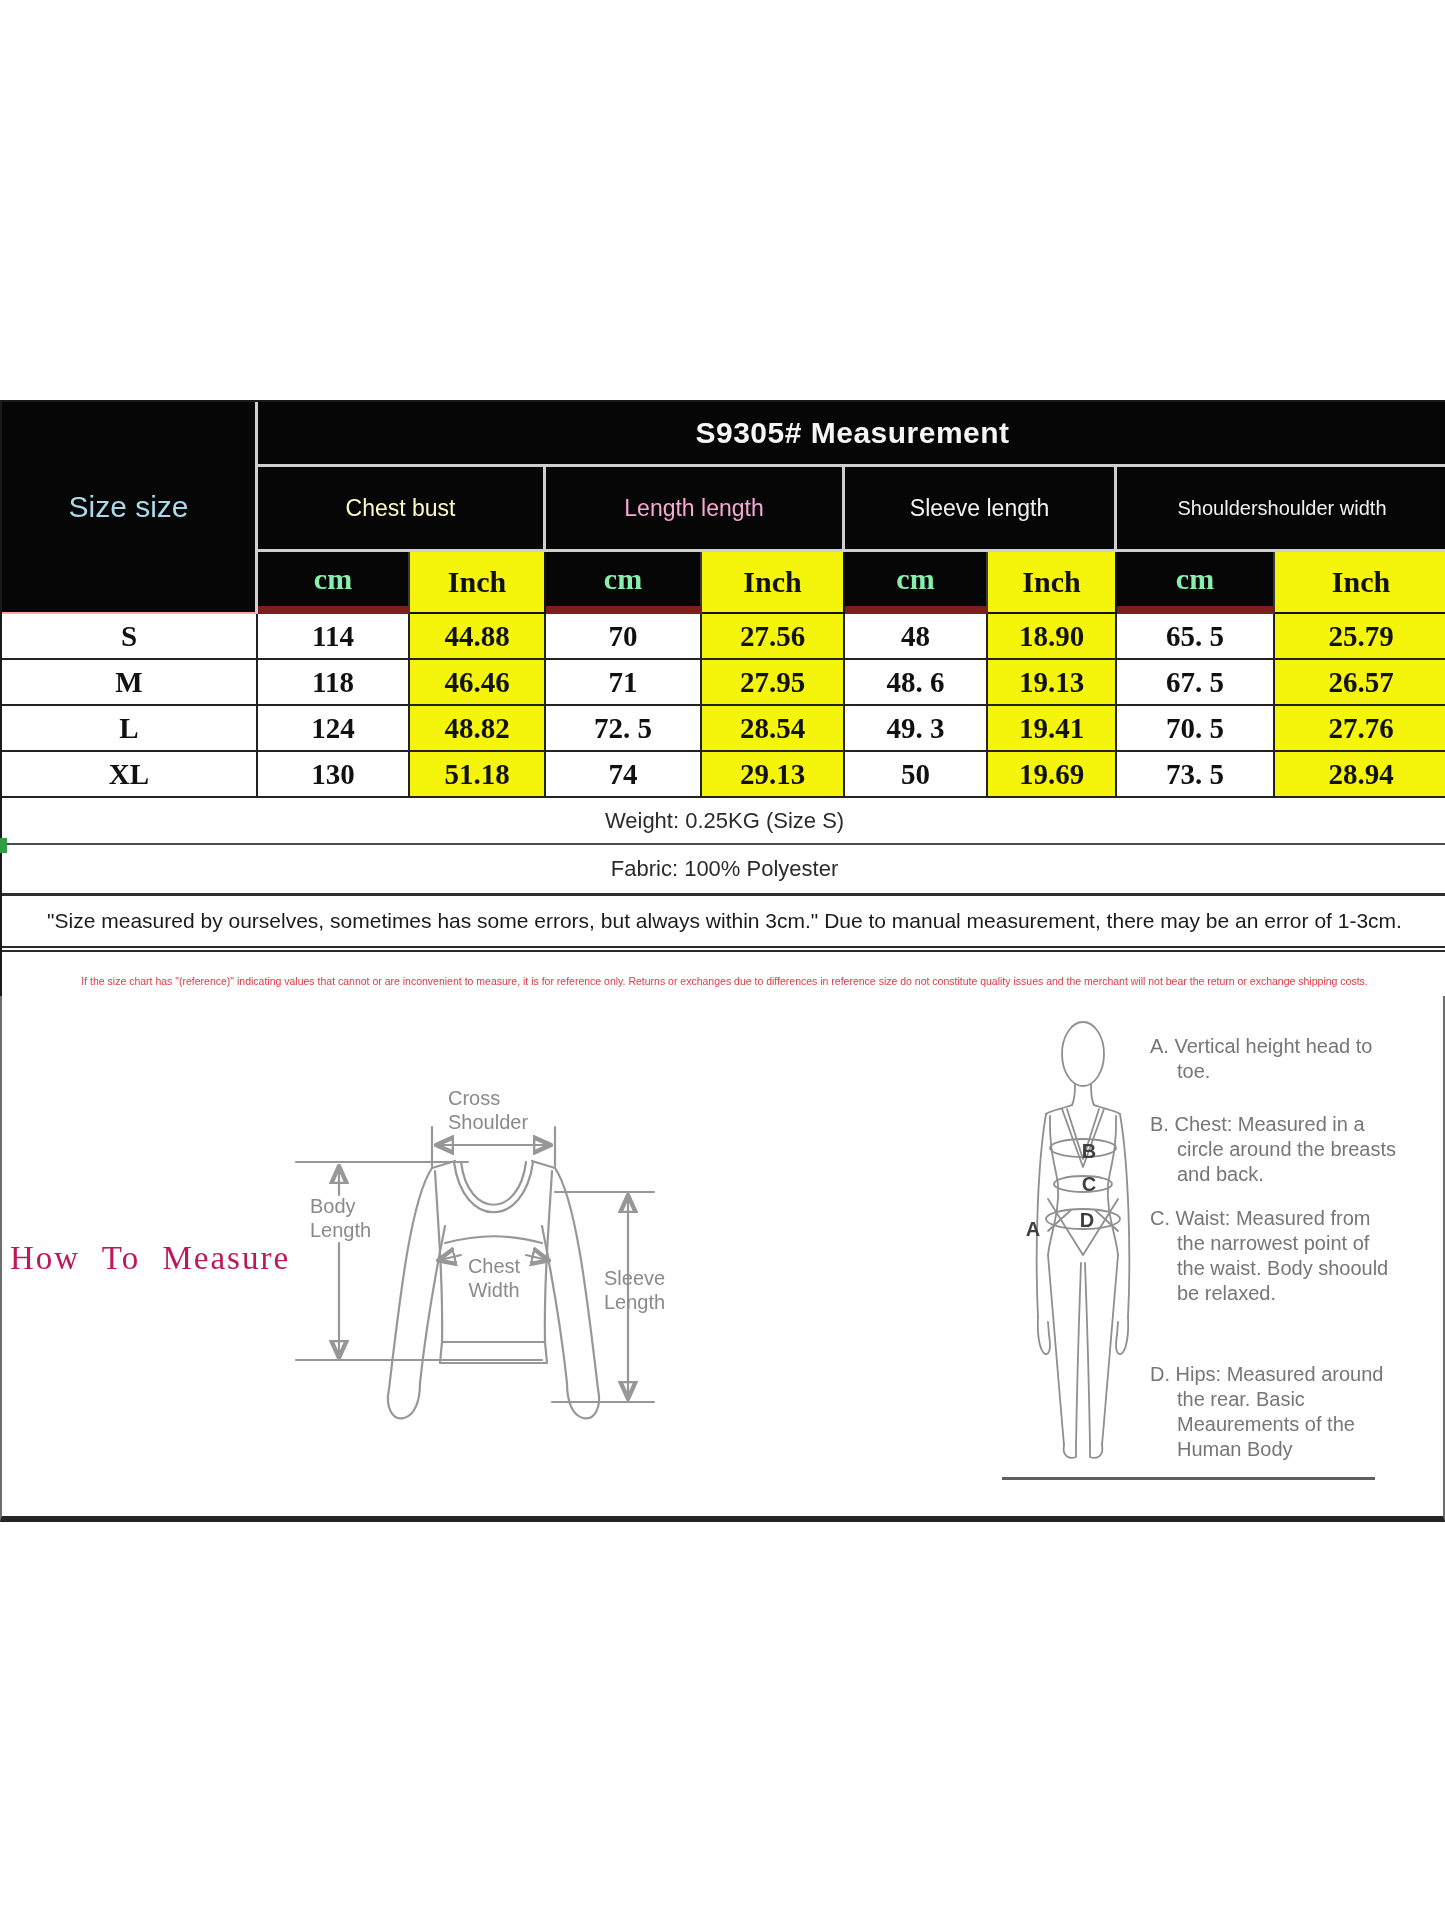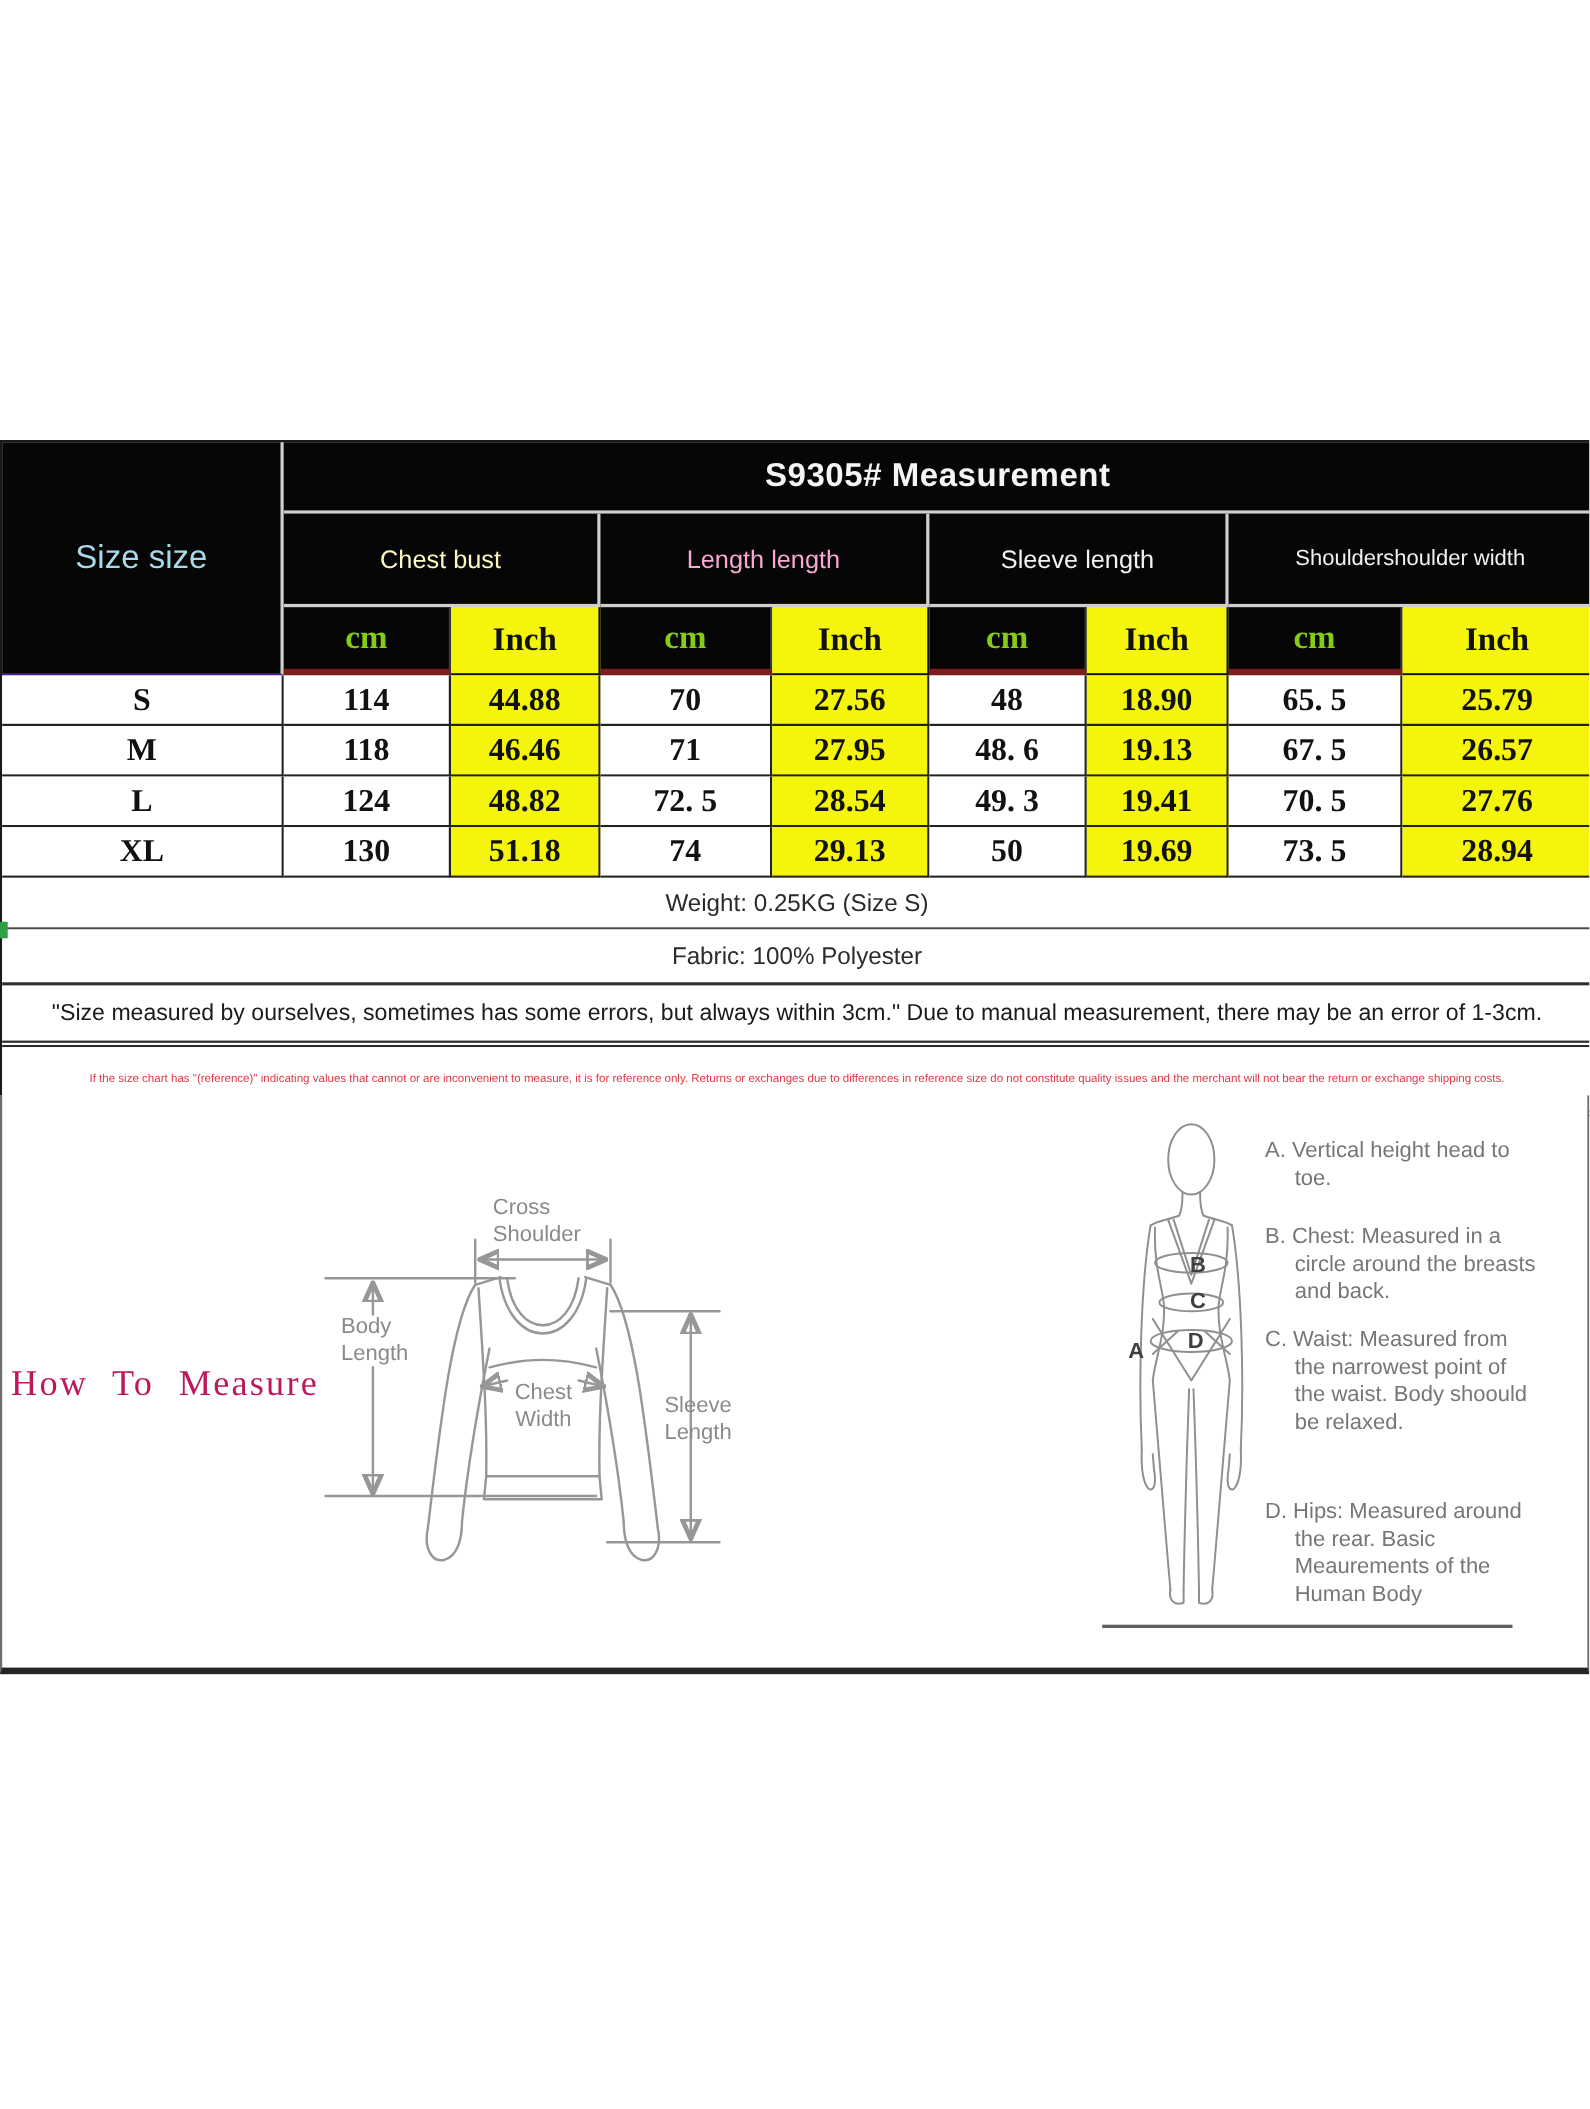--- a/index.html
+++ b/index.html
@@ -16,31 +16,31 @@
   }
   table.size-table td { padding:0; text-align:center; vertical-align:middle; overflow:hidden; }
 
   .hdr { background:#060606; }
   .title-cell {
     color:#f5f5f5; font-size:30px; font-weight:600; letter-spacing:0.5px;
     border-bottom:3px solid #cfcfcf;
   }
   .size-head {
     color:#a9d9e9; font-size:30px; border-right:3px solid #cfcfcf;
-    border-bottom:2px solid #4c1d95;
+    border-bottom:2px solid #fca5a5;
   }
   .group-cell { font-size:23px; border-right:3px solid #cfcfcf; border-bottom:3px solid #cfcfcf; }
   .group-cell.last { border-right:0; font-size:20px; }
   .g-chest  { color:#fef9c3;margin-left:42px; }
   .g-length { color:#f9a8d4; }
   .g-sleeve { color:#f2f2f2; }
   .g-shoulder { color:#f2f2f2; }
 
   .unit-cm {
-    background:#060606; color:#84cc16; border-right:2px solid #3a3a3a; border-bottom:6px solid #7f1d1d;
+    background:#060606; color:#86efac; border-right:2px solid #3a3a3a; border-bottom:8px solid #7f1d1d;
     font-family:"Liberation Serif", serif; font-weight:bold; font-size:30px;
   }
   .unit-inch {
     background:#f5f50c; color:#111; border-right:2px solid #111; border-bottom:2px solid #111;
     font-family:"Liberation Serif", serif; font-weight:bold; font-size:30px;
   }
   td.no-r { border-right:0 !important; }
 
   tr.data-row td {
     background:#ffffff; font-family:"Liberation Serif", serif; font-weight:bold;

